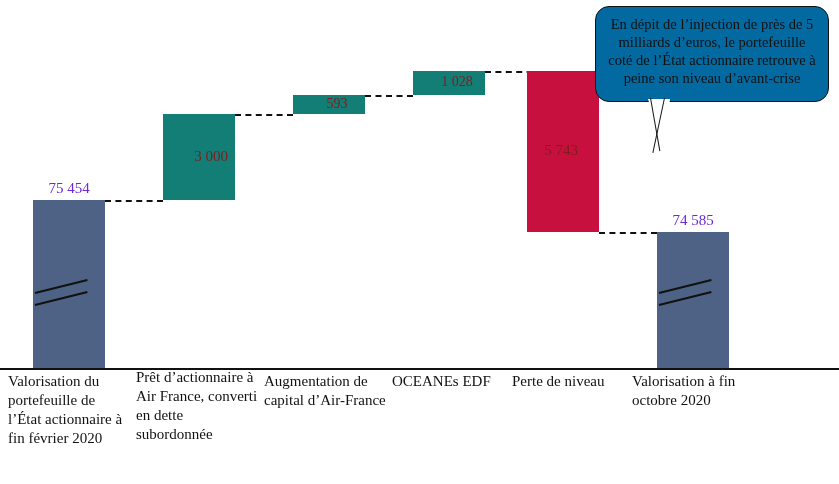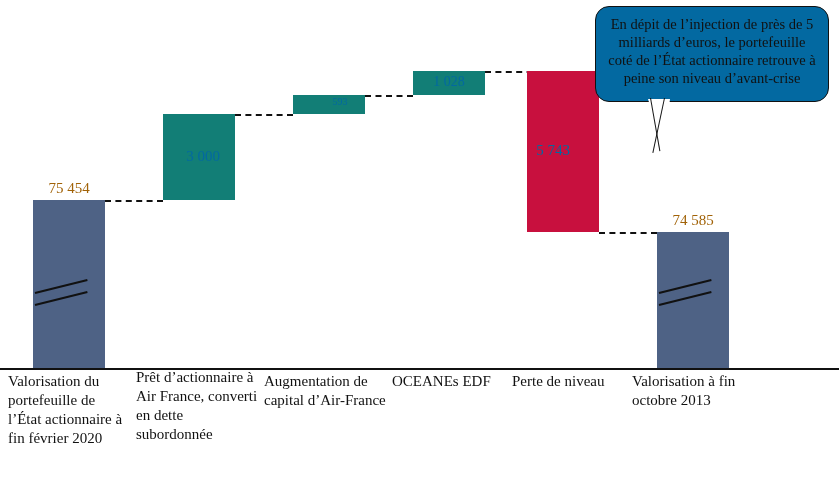--- a/index.html
+++ b/index.html
@@ -27,25 +27,26 @@
 
   .bar {
     position: absolute;
     box-sizing: border-box;
   }
   .bar-label {
     position: absolute;
     text-align: center;
     font-family: "Liberation Serif", serif;
     font-size: 15px;
-    color: #a16207;
+    color: #6d28d9;
     white-space: nowrap;
   }
   .bar-label.inside {
-    color: #0369a1;
+    color: #7f1d1d;
+    padding-left: 8px;
   }
 
   
   .connector {
     position: absolute;
     border-top: 2px dashed #111111;
     height: 0;
   }
 
   
@@ -143,21 +144,21 @@
     </div>
 
     <div class="connector" style="left:105px; top:200px; width:58px;"></div>
 
     <div class="bar" style="left:163px; top:114px; width:72px; height:86px; background:#127e76;"></div>
     <div class="bar-label inside" style="left:163px; top:148px; width:80px;">3 000</div>
 
     <div class="connector" style="left:235px; top:114px; width:58px;"></div>
 
     <div class="bar" style="left:293px; top:95px; width:72px; height:19px; background:#127e76;"></div>
-    <div class="bar-label inside" style="left:293px; top:96px; width:72px; font-size:10px;margin-left:11px;">593</div>
+    <div class="bar-label inside" style="left:293px; top:96px; width:72px; font-size:14px;">593</div>
 
     <div class="connector" style="left:365px; top:95px; width:48px;"></div>
 
     <div class="bar" style="left:413px; top:71px; width:72px; height:24px; background:#127e76;"></div>
     <div class="bar-label inside" style="left:413px; top:74px; width:72px; font-size:14px;">1 028</div>
 
     <div class="connector" style="left:485px; top:71px; width:58px;"></div>
 
     <div class="bar" style="left:527px; top:71px; width:72px; height:161px; background:#c8103e;"></div>
     <div class="bar-label inside" style="left:527px; top:142px; width:52px;">5 743</div>
@@ -178,21 +179,21 @@
   <div class="cat-label" style="left:8px; top:372px; width:124px;">Valorisation du portefeuille de l’État actionnaire à fin février 2020</div>
 
   <div class="cat-label" style="left:136px; top:368px; width:124px;">Prêt d’actionnaire à Air France, converti en dette subordonnée</div>
 
   <div class="cat-label" style="left:392px; top:372px; width:124px;">OCEANEs EDF</div>
 
   <div class="cat-label" style="left:264px; top:372px; width:124px;">Augmentation de capital d’Air-France</div>
 
   <div class="cat-label" style="left:512px; top:372px; width:118px;">Perte de niveau</div>
 
-  <div class="cat-label" style="left:632px; top:372px; width:126px;">Valorisation à fin octobre 2013</div>
+  <div class="cat-label" style="left:632px; top:372px; width:126px;">Valorisation à fin octobre 2020</div>
 
   <div id="callout" style="left:595px; top:6px; width:234px; height:96px;">En dépit de l’injection de près de 5 milliards d’euros, le portefeuille coté de l’État actionnaire retrouve à peine son niveau d’avant-crise</div>
   <div id="callout-tail" style="left:648px; top:101px;">
     <div class="fill"></div>
     <div class="edge1"></div>
     <div class="edge2"></div>
   </div>
 
 </div>
 

